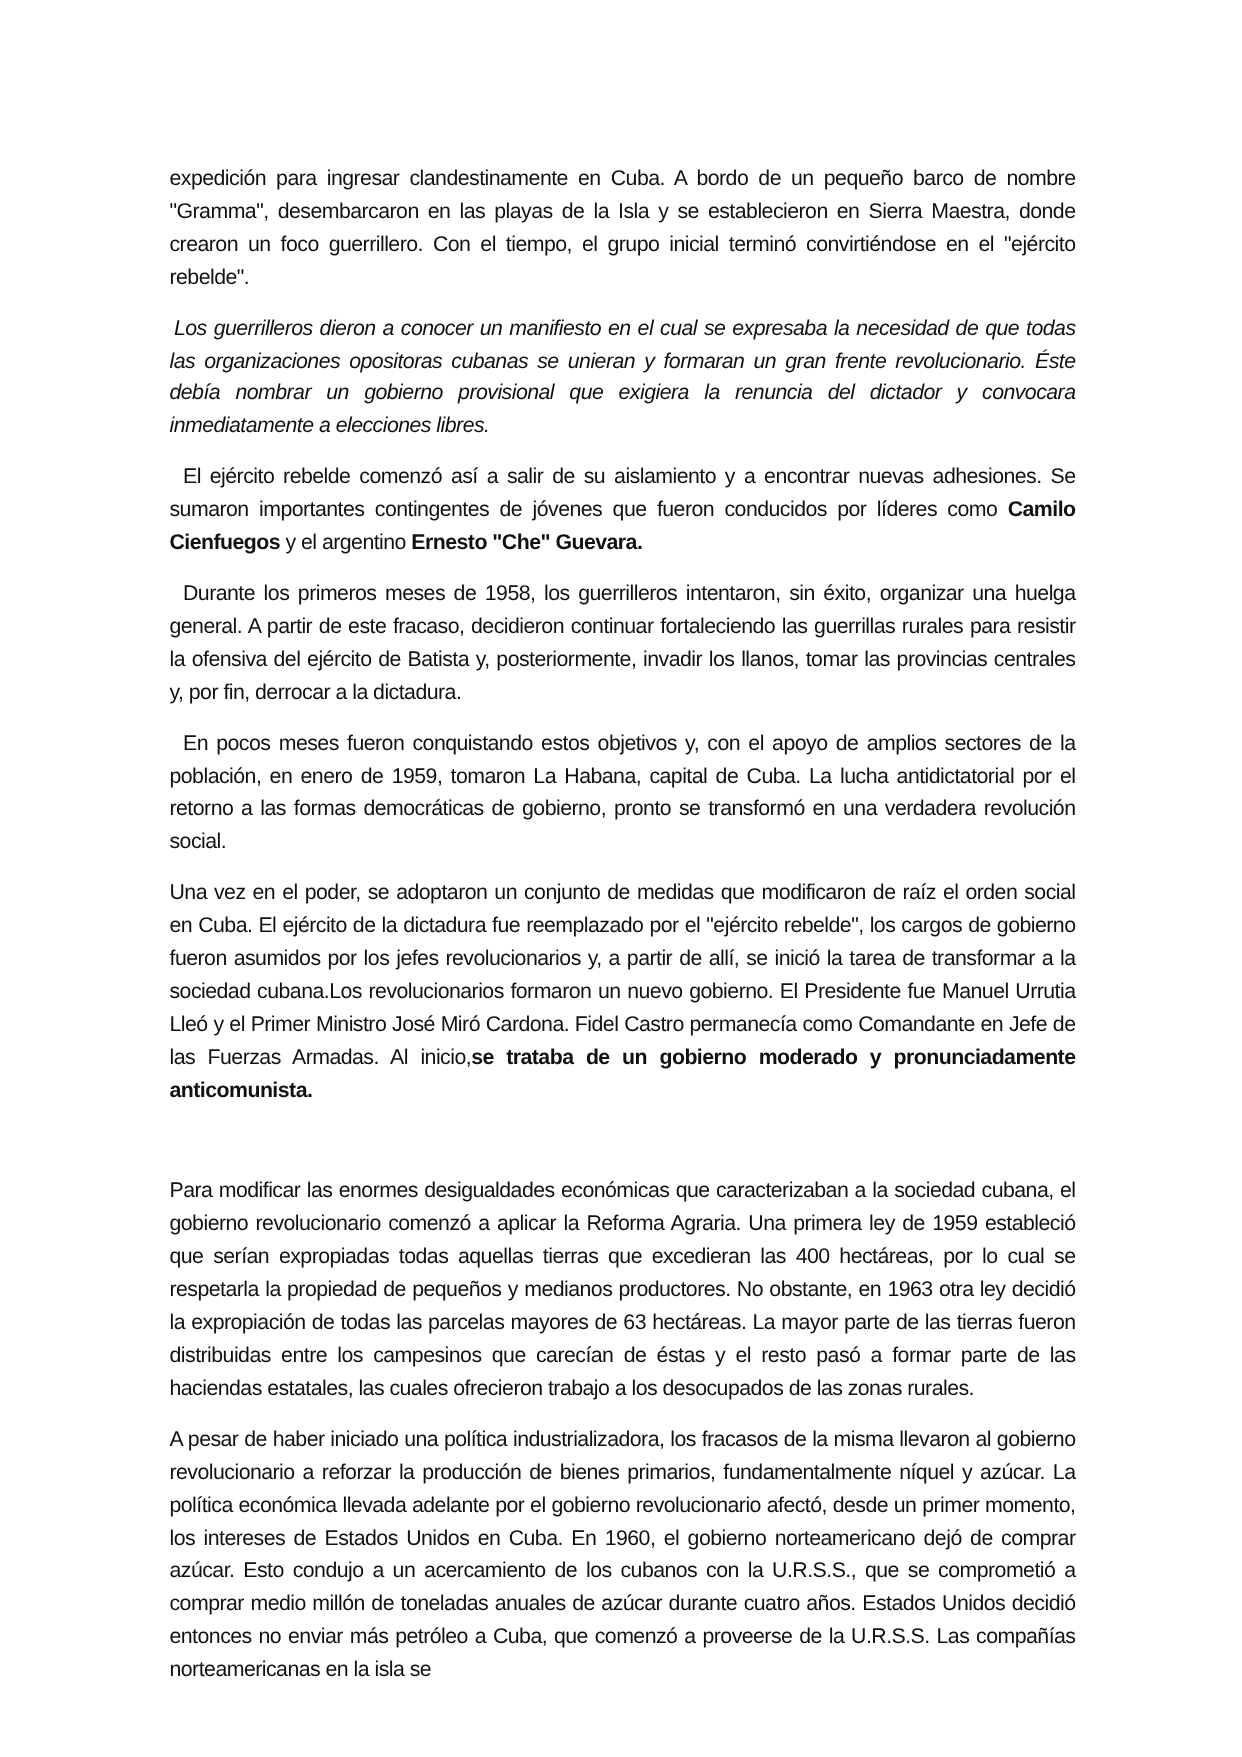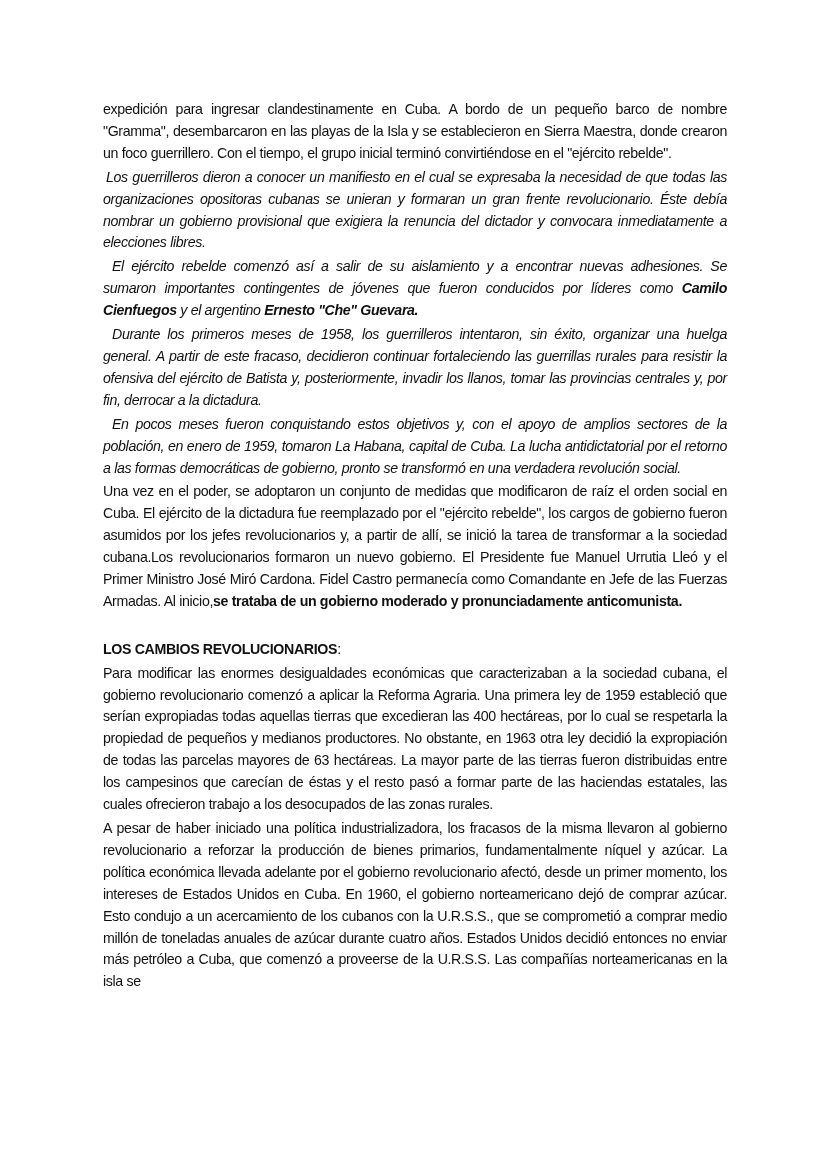--- a/index.html
+++ b/index.html
@@ -19,24 +19,24 @@
       top: 97px;
       width: 628px;
       font-family: "Liberation Sans", sans-serif;
       font-size: 14.2px;
       line-height: 21.9px;
       color: #111111;
       text-align: justify;
       letter-spacing: -0.35px;
     }
     .page p {
-      margin: 2px;
+      margin: 12px;
     }
     .indent1 { text-indent: 3px; font-style: italic; }
-    .indent2 { text-indent: 9px; font-style: italic; }
+    .indent2 { text-indent: 9px; }
     .blank { height: 21.9px; }
     b { font-weight: bold; }
   </style>
 </head>
 <body>
 
 <div class="page">
 
   <p>expedición para ingresar clandestinamente en Cuba.  A bordo de un pequeño barco de nombre "Gramma", desembarcaron en las playas de la Isla y se establecieron en Sierra Maestra, donde crearon un foco guerrillero.  Con el tiempo, el grupo inicial terminó convirtiéndose en el "ejército rebelde".</p>
 
@@ -45,19 +45,18 @@
   <p class="indent2"><span>El ejército rebelde comenzó así a salir de su aislamiento y a encontrar nuevas adhesiones.  Se sumaron importantes contingentes de jóvenes que fueron conducidos por líderes como </span><b>Camilo Cienfuegos</b><span> y el argentino </span><b>Ernesto "Che" Guevara.</b></p>
 
   <p class="indent2">Durante los primeros meses de 1958, los guerrilleros intentaron, sin éxito, organizar una huelga general.  A partir de este fracaso, decidieron continuar fortaleciendo las guerrillas rurales para resistir la ofensiva del ejército de Batista y, posteriormente, invadir los llanos, tomar las provincias centrales y, por fin, derrocar a la dictadura.</p>
 
   <p class="indent2">En pocos meses fueron conquistando estos objetivos y, con el apoyo de amplios sectores de la población, en enero de 1959, tomaron La Habana, capital de Cuba.  La lucha antidictatorial por el retorno a las formas democráticas de gobierno, pronto se transformó en una verdadera revolución social.</p>
 
   <p><span>Una vez en el poder, se adoptaron un conjunto de medidas que modificaron de raíz el orden social en Cuba.  El ejército de la dictadura fue reemplazado por el "ejército rebelde", los cargos de gobierno fueron asumidos por los jefes revolucionarios y, a partir de allí, se inició la tarea de transformar a la sociedad cubana.Los revolucionarios formaron un nuevo gobierno. El Presidente fue Manuel Urrutia Lleó y el Primer Ministro José Miró Cardona. Fidel Castro permanecía como Comandante en Jefe de las Fuerzas Armadas. Al inicio,</span><b>se trataba de un gobierno moderado y pronunciadamente anticomunista.</b></p>
 
   <div class="blank"></div>
 
-  <p class="heading-line"><b>LOS CAMBIOS REVOLUCIONARIOS</b><span>:</span></p>
 
   <p>Para modificar las enormes desigualdades económicas que caracterizaban a la sociedad cubana, el gobierno revolucionario comenzó a aplicar la Reforma Agraria.  Una primera ley de 1959 estableció que serían expropiadas todas aquellas tierras que excedieran las 400 hectáreas, por lo cual se respetarla la propiedad de pequeños y medianos productores.  No obstante, en 1963 otra ley decidió la expropiación de todas las parcelas mayores de 63 hectáreas.  La mayor parte de las tierras fueron distribuidas entre los campesinos que carecían de éstas y el resto pasó a formar parte de las haciendas estatales, las cuales ofrecieron trabajo a los desocupados de las zonas rurales.</p>
 
   <p>A pesar de haber iniciado una política industrializadora, los fracasos de la misma llevaron al gobierno revolucionario a reforzar la producción de bienes primarios, fundamentalmente níquel y azúcar. La política económica llevada adelante por el gobierno revolucionario afectó, desde un primer momento, los intereses de Estados Unidos en Cuba. En 1960, el gobierno norteamericano dejó de comprar azúcar.  Esto condujo a un acercamiento de los cubanos con la U.R.S.S., que se comprometió a comprar medio millón de toneladas anuales de azúcar durante cuatro años.  Estados Unidos decidió entonces no enviar más petróleo a Cuba, que comenzó a proveerse de la U.R.S.S. Las compañías norteamericanas en la isla se</p>
 
 </div>
 
 </body></html>

